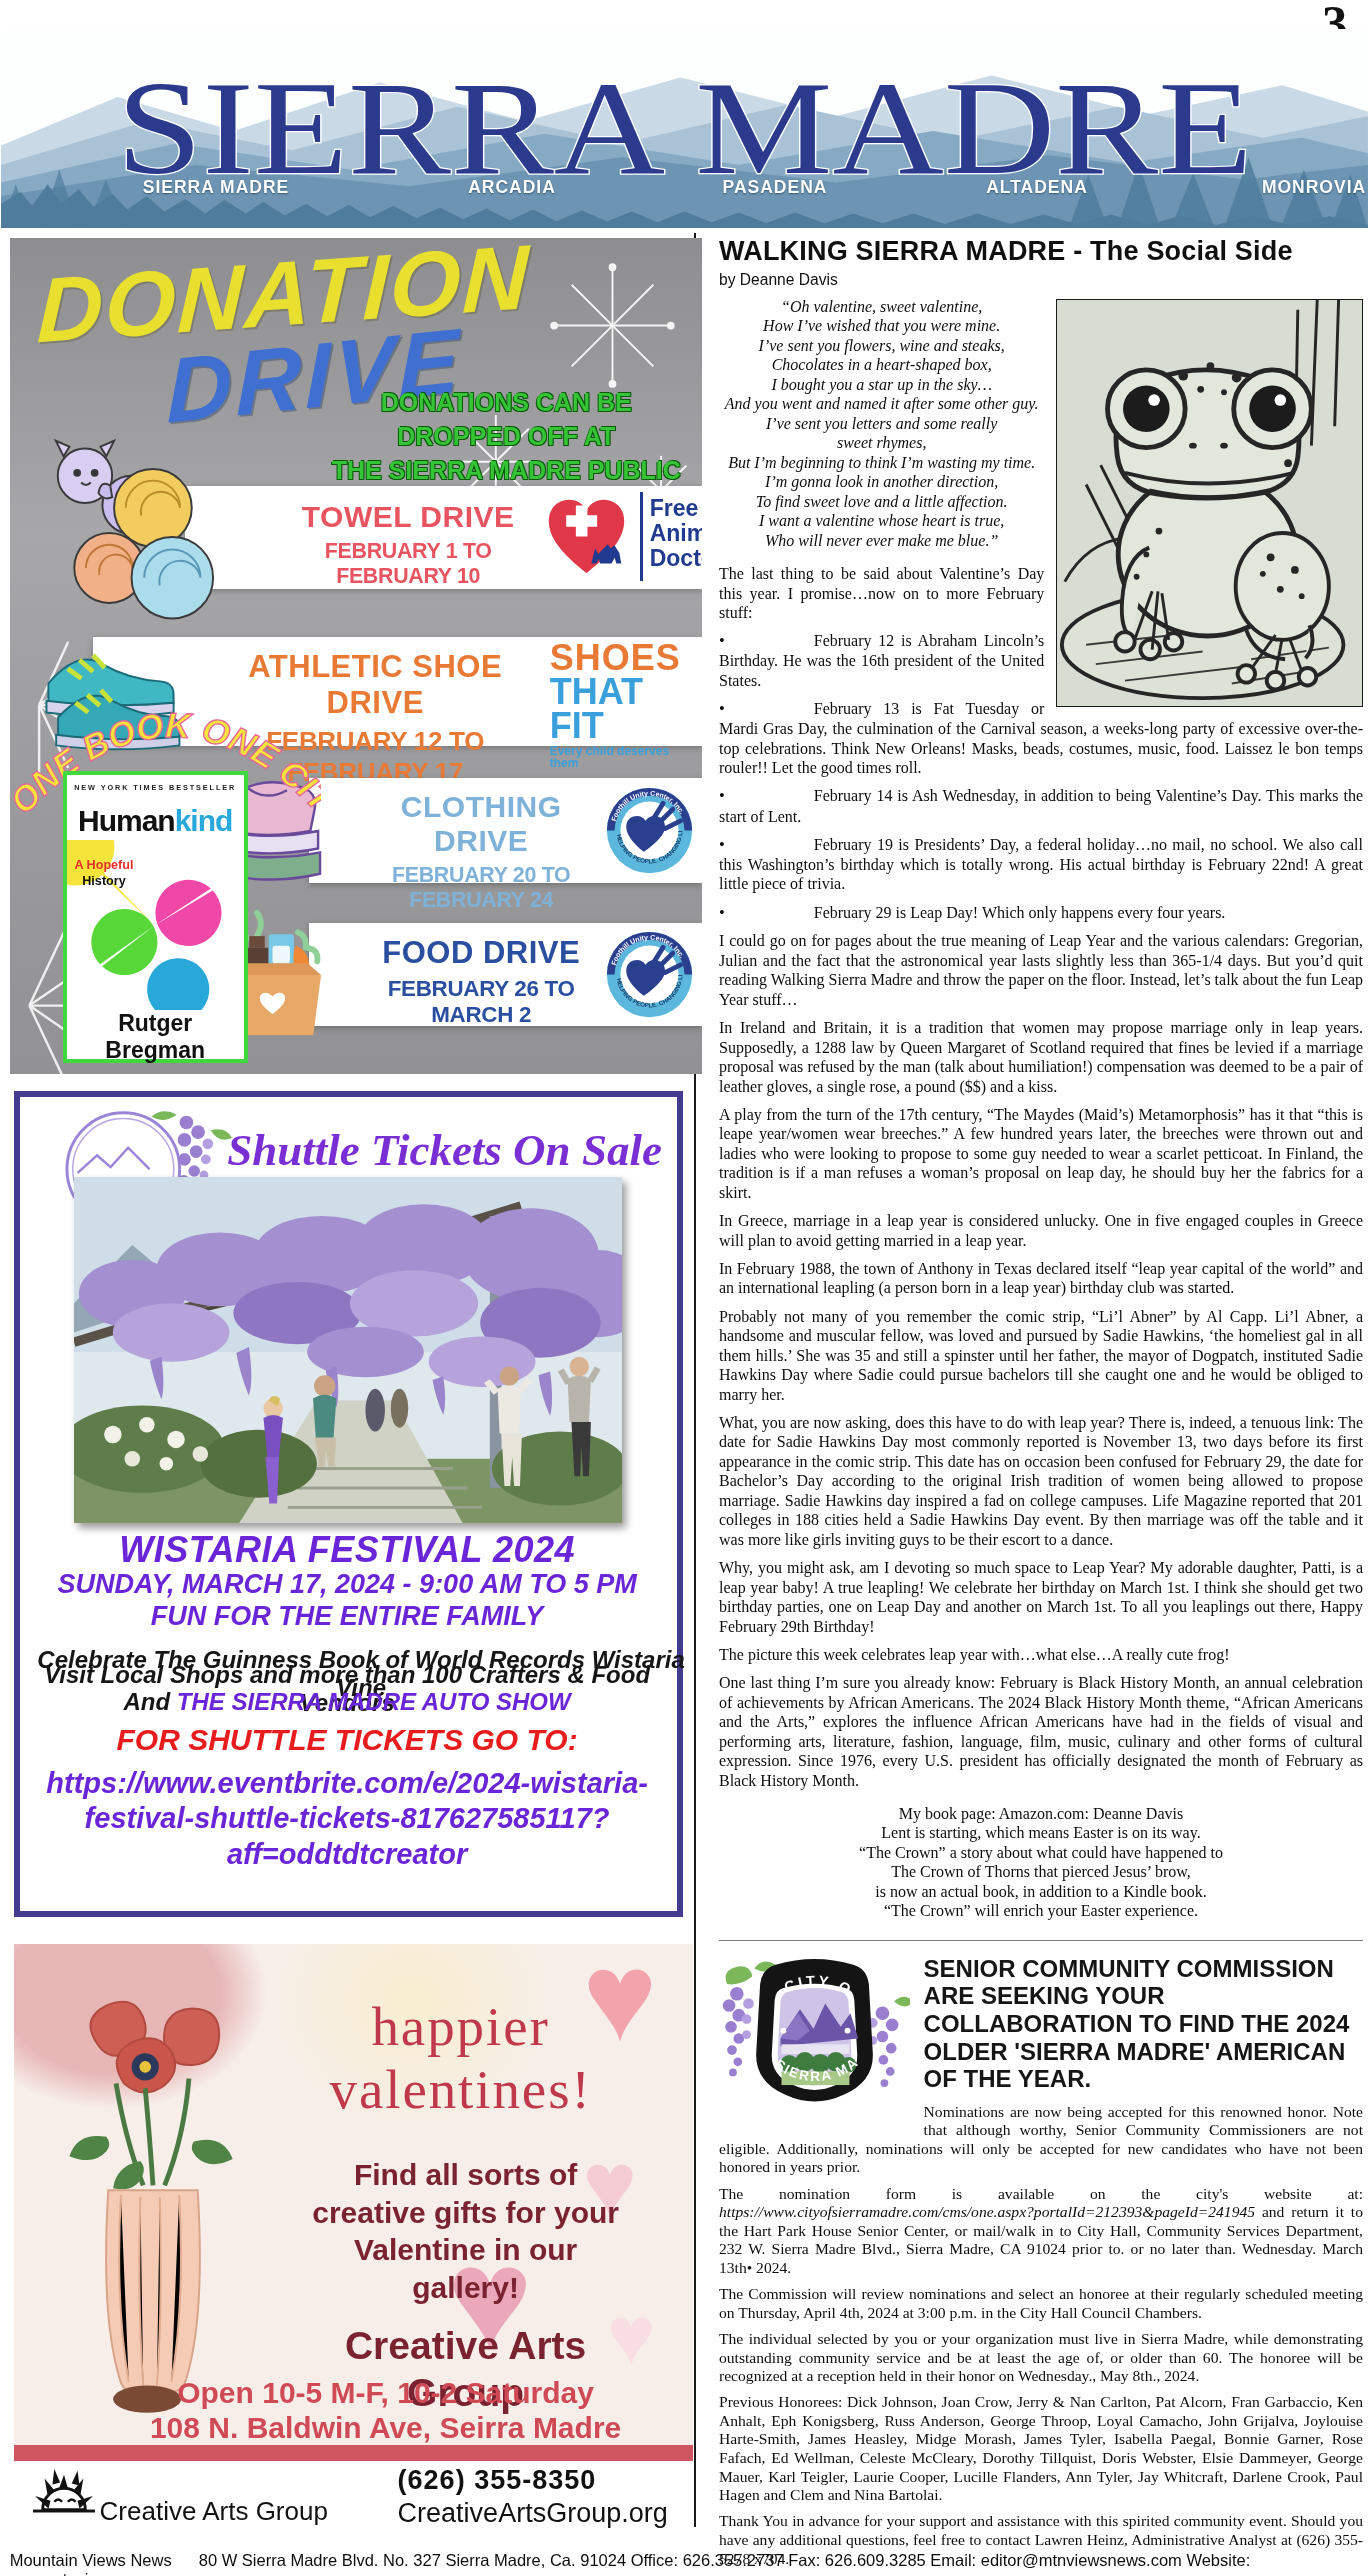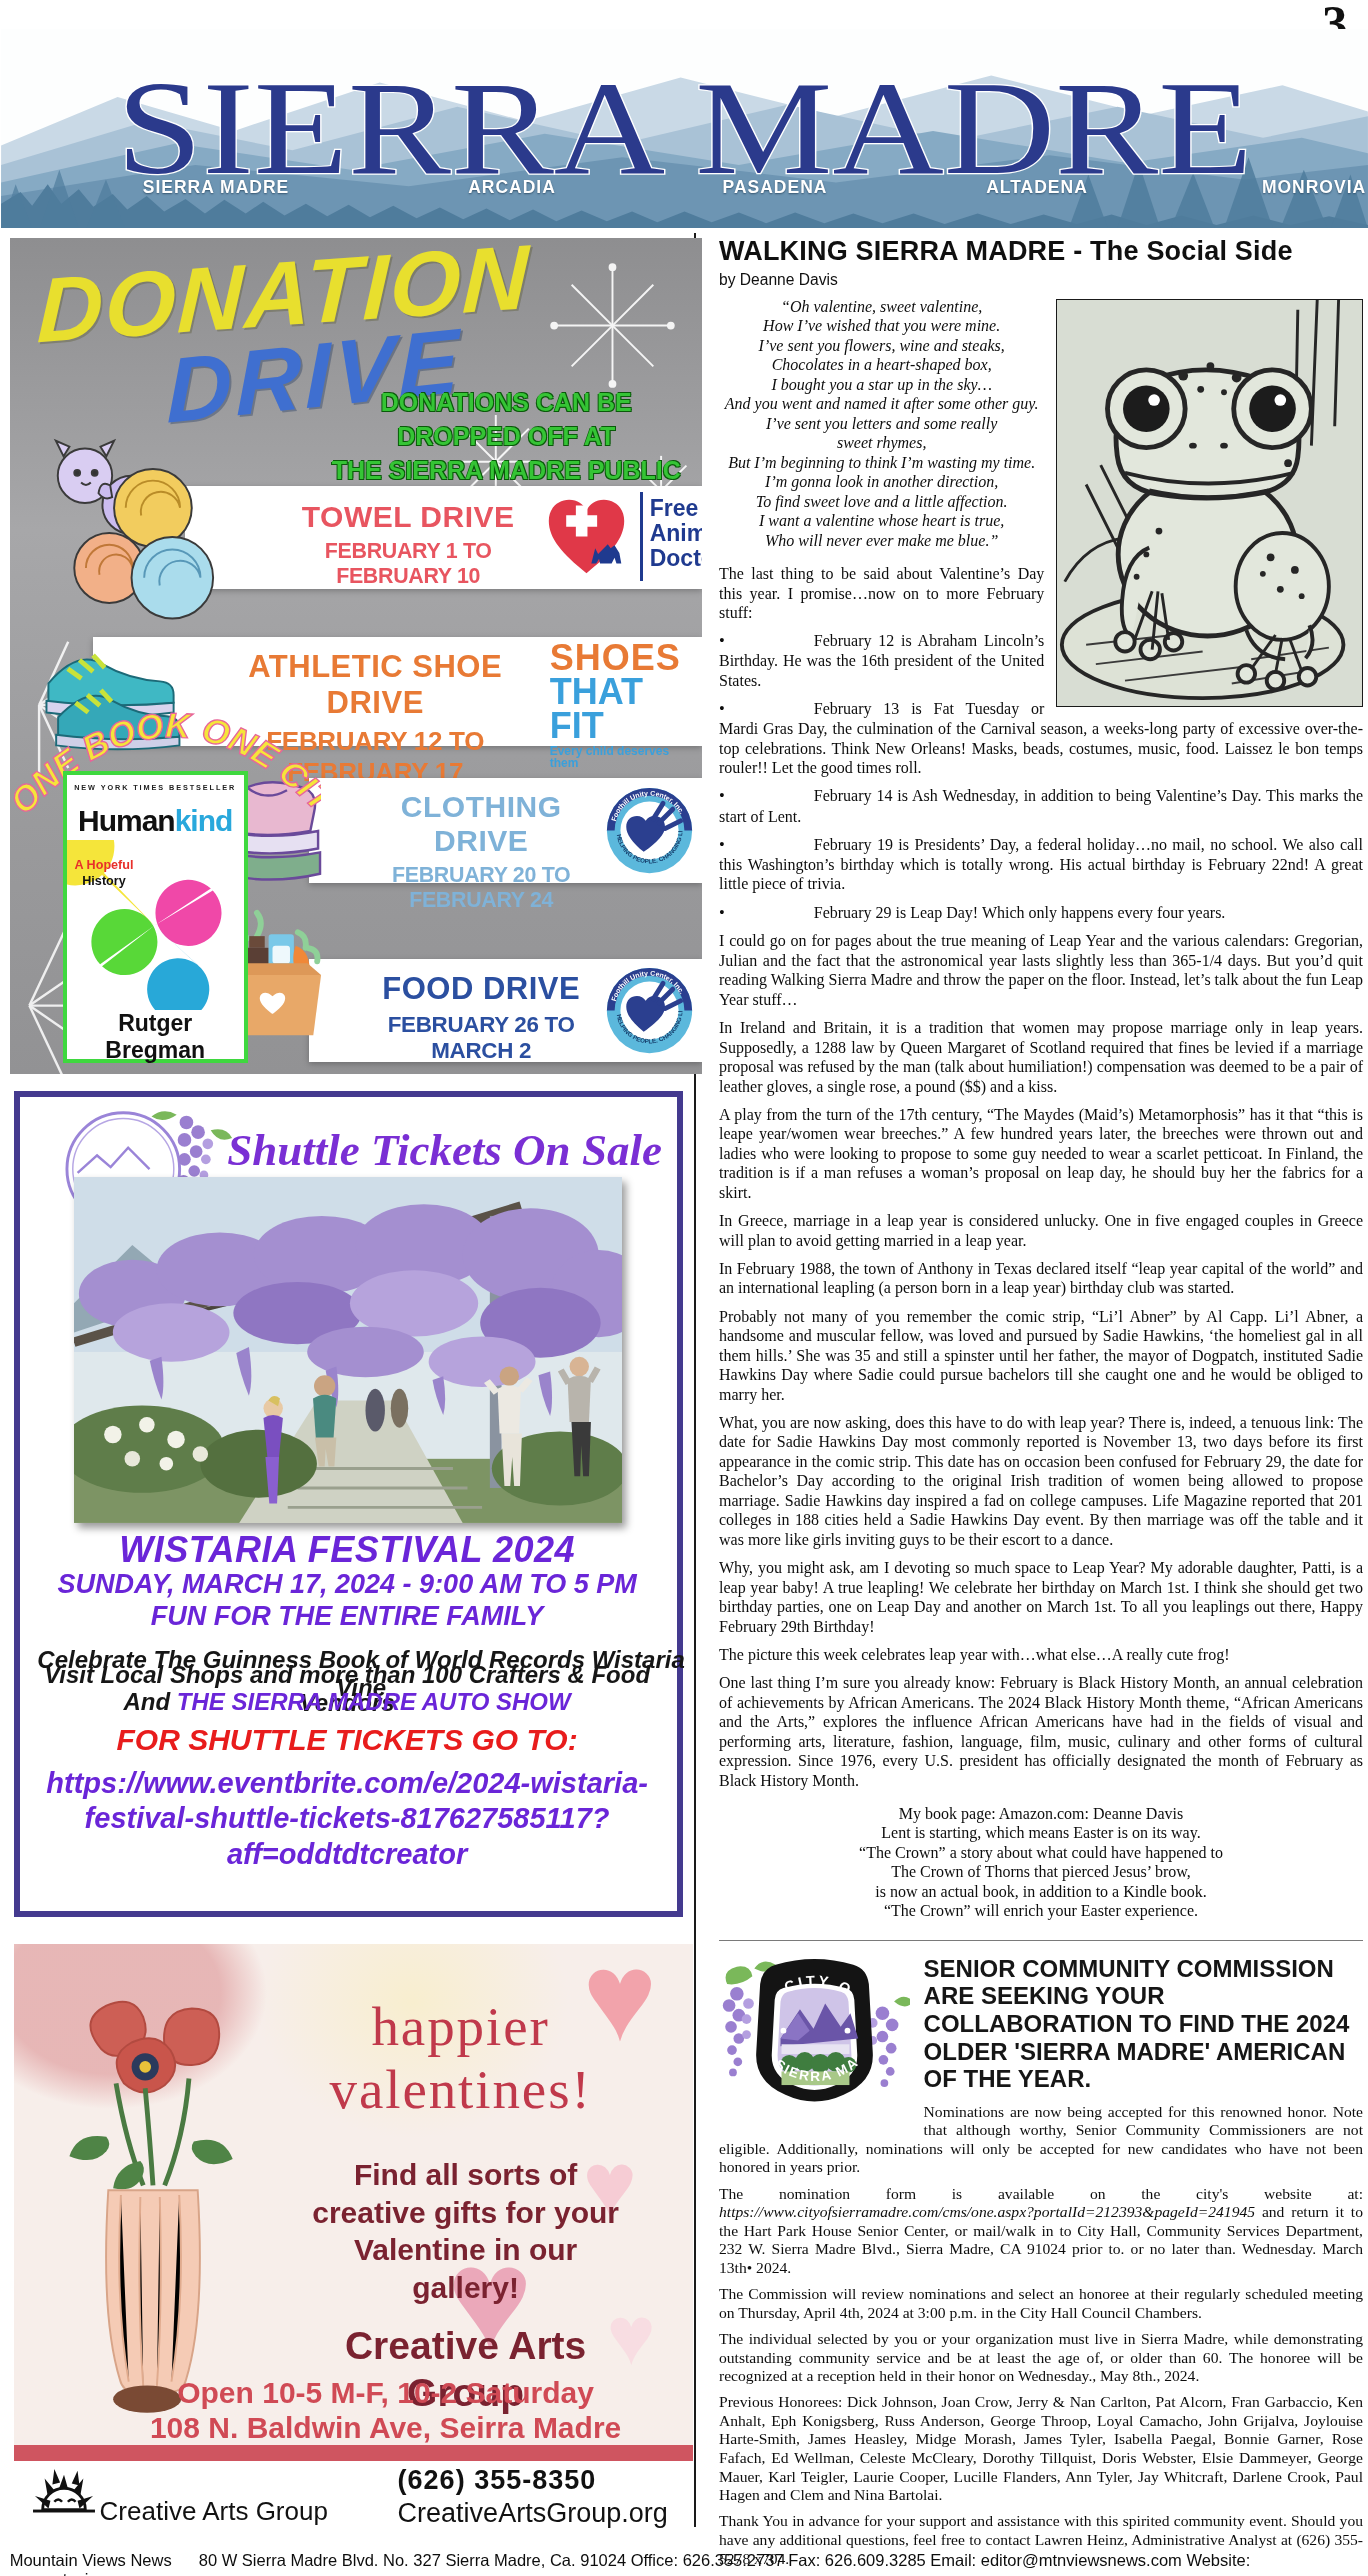--- a/index.html
+++ b/index.html
@@ -282,21 +282,21 @@
 
     <svg class="abs" style="left:199px;top:525px;" width="122" height="136" viewBox="0 0 125 140">
       <g stroke="#6a4a9a" stroke-width="2.5">
         <path d="M18,60 q0,-30 30,-38 q22,-6 50,4 q14,6 10,24 l-4,20 q-45,8 -86,0 Z" fill="#e8b8d0"></path>
         <path d="M40,26 q18,14 40,2" fill="none"></path>
         <path d="M14,70 q48,10 98,0 l0,18 q-50,10 -98,0 Z" fill="#e6e0f2"></path>
         <path d="M12,92 q50,10 102,0 l0,22 q-52,12 -102,0 Z" fill="#7fae8c"></path>
       </g>
     </svg>
 
-    <div class="banner" style="left:299px;top:685px;width:393px;height:103px;margin-top:36px;">
+    <div class="banner" style="left:299px;top:685px;width:393px;height:103px;">
       <div class="btxt" style="left:51px;top:11.7px;width:243px;">
         <span class="drive-name" style="font-size:31px;color:#2b4fa0;">FOOD DRIVE</span>
         <span class="drive-dates" style="font-size:22.4px;color:#2b4fa0;margin-top:5.8px;">FEBRUARY 26 TO MARCH 2</span>
       </div>
       <svg class="foothill-badge" style="left:294px;top:4.9px;" width="93" height="93" viewBox="0 0 96 96">
         <defs>
           <path id="fb1" d="M12,48 a36,36 0 0 1 72,0"></path>
           <path id="fb2" d="M14,48 a34,34 0 0 0 68,0"></path>
         </defs>
         <path d="M48,4 a44,44 0 0 1 0,88 a44,44 0 0 1 0,-88" fill="#5bb8dc"></path>

